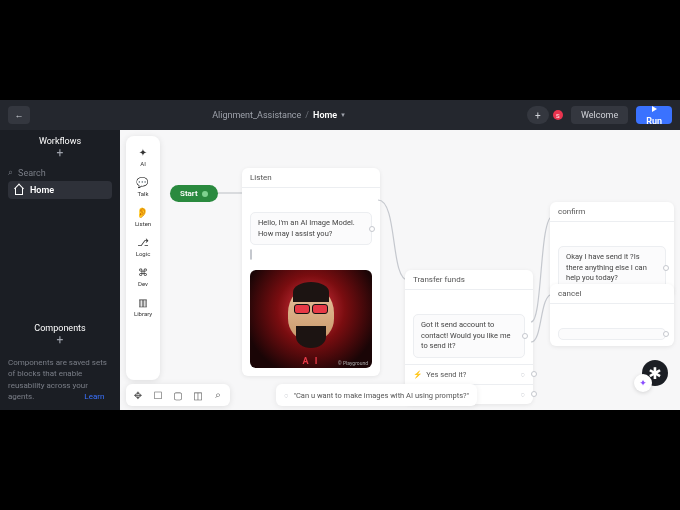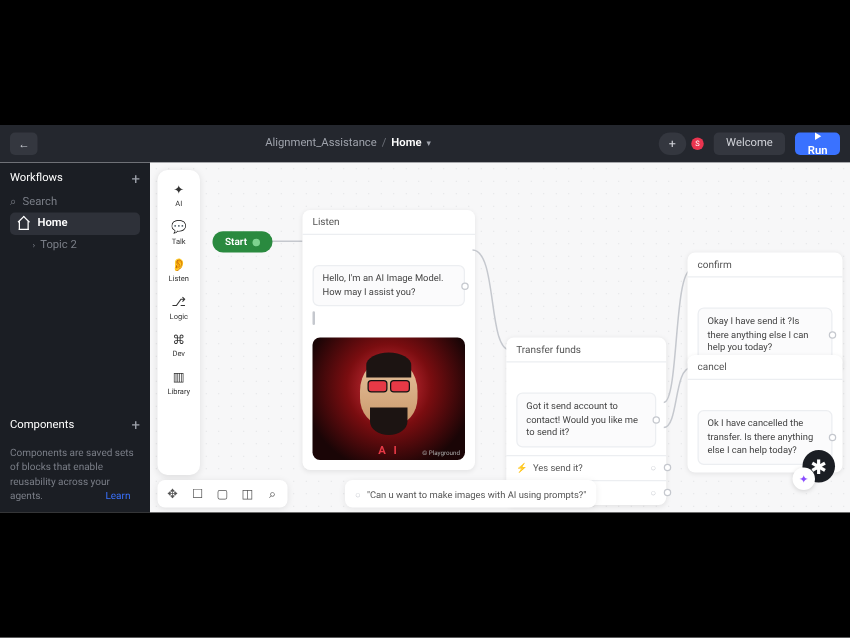--- a/index.html
+++ b/index.html
@@ -15,21 +15,21 @@
 .breadcrumb .page { color: #fff; font-weight: 600; }
 .chev { color: #9ea2ab; font-size: 7px; }
 .add-btn { width: 22px; height: 18px; background: #34373f; border-radius: 50px; display: flex; align-items: center; justify-content: center; position: relative; }
 .badge { width: 10px; height: 10px; background: #e9344f; border-radius: 50%; font-size: 6px; color: #fff; display: flex; align-items: center; justify-content: center; margin-left: -4px; }
 .publish-btn { height: 18px; padding: 0 10px; background: #34373f; border-radius: 4px; display: flex; align-items: center; color: #d0d2d8; cursor: pointer; }
 .run-btn { height: 18px; padding: 0 10px; background: #3a72ff; border-radius: 4px; display: flex; align-items: center; gap: 4px; color: #fff; font-weight: 600; cursor: pointer; flex-direction: column; }
 .play-icon { width: 0; height: 0; border-left: 5px solid #fff; border-top: 3px solid transparent; border-bottom: 3px solid transparent; }
 .main { flex: 1; display: flex; overflow: hidden; }
 .sidebar { width: 120px; background: #1b1e24; color: #c8cbd2; display: flex; flex-direction: column; font-size: 9px; }
 .sb-section { padding: 6px 8px; }
-.sb-header { display: flex; justify-content: space-between; align-items: center; color: #fff; font-size: 9px; margin-bottom: 4px; }
+.sb-header { display: flex; justify-content: space-between; align-items: center; color: #fff; font-size: 9px; margin-bottom: 4px; flex-direction: column; }
 .plus { font-size: 12px; color: #9ea2ab; cursor: pointer; }
 .sb-search { display: flex; align-items: center; gap: 5px; color: #7a7e87; padding: 3px 0; }
 .sb-item { display: flex; align-items: center; gap: 6px; padding: 4px 6px; border-radius: 4px; cursor: pointer; color: #9ea2ab; }
 .sb-item.active { background: #2e3139; color: #fff; font-weight: 600; }
 .sb-sub { padding: 3px 0 3px 18px; color: #7a7e87; cursor: pointer; }
 .sb-caret { font-size: 7px; color: #7a7e87; margin-right: 2px; }
 .sb-flex { flex: 1; }
 .sb-comp-text { color: #7a7e87; font-size: 8px; line-height: 1.4; padding: 0 8px 8px; }
 .sb-comp-text a { color: #3a72ff; text-decoration: none; padding-left: 48px; }
 .canvas-wrap { flex: 1; position: relative; background: #f7f7f8; background-image: radial-gradient(#dcdde1 0.5px, transparent 0.5px); background-size: 10px 10px; overflow: hidden; }
@@ -107,24 +107,20 @@
           <span class="plus">+</span>
         </div>
         <div class="sb-search">
           <span>⌕</span>
           <span>Search</span>
         </div>
         <div class="sb-item active">
           <span class="home-icon"></span>
           <span>Home</span>
         </div>
-        <div class="sb-sub">
-          <span class="sb-caret">›</span>
-          <span>Topic 2</span>
-        </div>
       </div>
       <div class="sb-flex"></div>
       <div class="sb-section">
         <div class="sb-header">
           <span>Components</span>
           <span class="plus">+</span>
         </div>
       </div>
       <div class="sb-comp-text">
         <span>Components are saved sets of blocks that enable reusability across your agents.</span>
@@ -233,21 +229,20 @@
             <span>Okay I have send it ?Is there anything else I can help you today?</span>
             <div class="msg-port"></div>
           </div>
         </div>
       </div>
 
       <div class="card card-cancel">
         <div class="card-header">cancel</div>
         <div class="card-body">
           <div class="msg-box">
-            <span>Ok I have cancelled the transfer. Is there anything else I can help today?</span>
             <div class="msg-port"></div>
           </div>
         </div>
       </div>
 
       <div class="bottom-bar">
         <div class="bb-icon">✥</div>
         <div class="bb-icon">☐</div>
         <div class="bb-icon">▢</div>
         <div class="bb-icon">◫</div>

